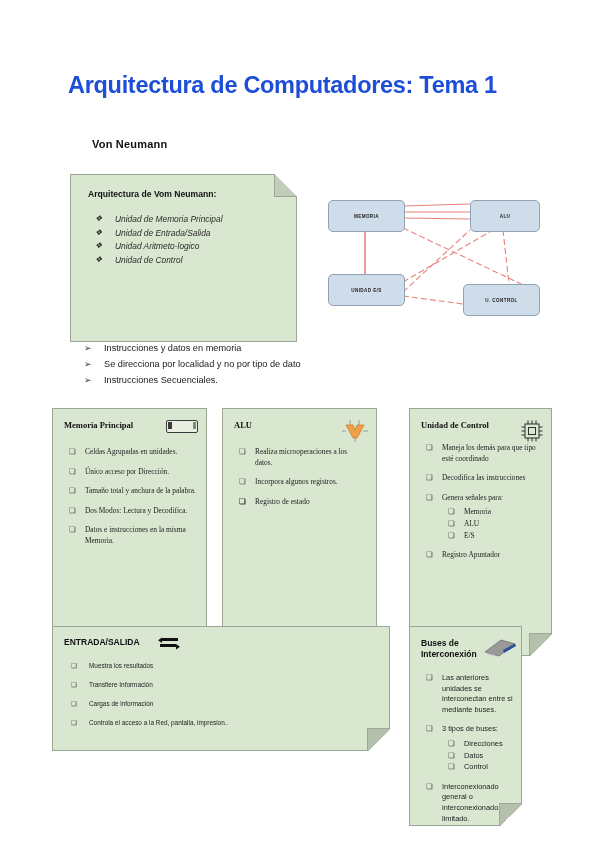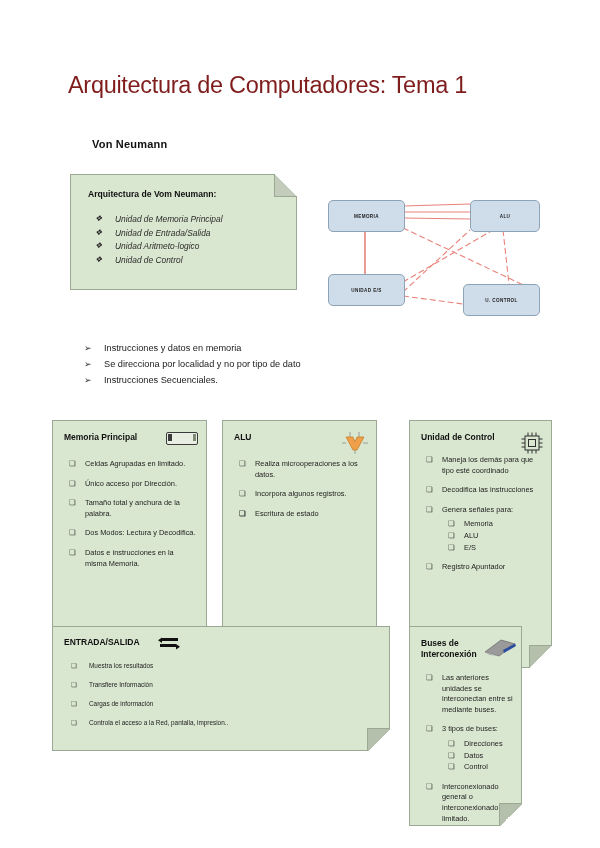--- a/index.html
+++ b/index.html
@@ -6,21 +6,21 @@
   body{
     width:600px;height:848px;background:#ffffff;
     font-family:"Liberation Sans", sans-serif;
     color:#000;overflow:hidden;position:relative;
   }
   .page{position:absolute;inset:0;}
 
   
   .title{
     position:absolute;left:68px;top:72px;width:470px;
-    font-size:23.5px;font-weight:normal;color:#7f1d1d;
+    font-size:23.5px;font-weight:bold;color:#1d4ed8;
     letter-spacing:-0.3px;
   }
   .subtitle{
     position:absolute;left:68px;top:138px;
     font-size:11px;font-weight:bold;color:#111;
     letter-spacing:0.2px;
     margin-left:24px;
   }
 
   
@@ -40,21 +40,21 @@
     border-left:1px solid #9aa894;border-bottom:1px solid #9aa894;}
   .card.fold-br .fold{right:-1px;bottom:-1px;
     background:linear-gradient(315deg,#ffffff 0 50%, #b4bfac 50% 100%);
     border-left:1px solid #9aa894;border-top:1px solid #9aa894;}
 
   .card-title{
     font-size:8.5px;font-weight:bold;color:#111;line-height:1.25;
   }
 
   
-  #box-vonneumann{left:70px;top:174px;width:227px;height:116px;padding-left:28px;}
+  #box-vonneumann{left:70px;top:174px;width:227px;height:168px;padding-left:28px;}
   #box-vonneumann .card-title{position:absolute;left:17px;top:14px;font-size:8.6px;}
   #box-vonneumann ul{list-style:none;margin:0;padding:0;position:absolute;left:24px;top:38px;}
   #box-vonneumann li{
     font-size:8.4px;font-style:italic;color:#2b2b2b;
     line-height:13.6px;white-space:nowrap;position:relative;padding-left:20px;
   }
   #box-vonneumann li .bul{position:absolute;left:0;top:-1px;font-size:8px;color:#222;}
   .quote{
     position:absolute;left:17px;top:108px;width:190px;
     font-size:8.3px;color:#d2691e;line-height:13px;
@@ -74,21 +74,21 @@
   #node-control{left:140px;top:92px;width:75px;height:30px;}
 
   
   .arrow-list{position:absolute;left:84px;top:340px;width:330px;}
   .arrow-list .row{
     font-size:9.2px;color:#1a1a1a;line-height:16px;position:relative;padding-left:20px;
   }
   .arrow-list .row .ar{position:absolute;left:0;top:0;font-size:9px;color:#333;}
 
   
-  .mid-card{top:420px;height:248px;}
+  .mid-card{top:408px;height:248px;font-family:Liberation Serif, serif;}
   #card-memoria{left:52px;width:155px;}
   #card-alu{left:222px;width:155px;}
   #card-control{left:409px;width:143px;}
 
   .card .hdr{position:absolute;left:11px;top:11px;right:8px;display:flex;align-items:flex-start;gap:6px;}
   .card .hdr .card-title{flex:1;}
 
   .bl{list-style:none;margin:0;padding:0;position:absolute;}
   .bl li{position:relative;padding-left:22px;font-size:7.4px;line-height:10.6px;color:#1c1c1c;margin-bottom:9px;}
   .bl li .sq{position:absolute;left:6px;top:0px;font-size:7.5px;color:#333;}
@@ -164,21 +164,21 @@
     <div class="row"><span class="ar">➢</span><span>Instrucciones Secuenciales.</span></div>
   </div>
 
   <div class="card mid-card fold-br" id="card-memoria">
     <div class="fold"></div>
     <div class="hdr">
       <div class="card-title">Memoria Principal</div>
       <span class="icon ram-icon"></span>
     </div>
     <ul class="bl">
-      <li><span class="sq">❏</span><span>Celdas Agrupadas en limitado.</span></li>
+      <li><span class="sq">❏</span><span>Celdas Agrupadas en unidades.</span></li>
       <li><span class="sq">❏</span><span>Único acceso por Dirección.</span></li>
       <li><span class="sq">❏</span><span>Tamaño total y anchura de la palabra.</span></li>
       <li><span class="sq">❏</span><span>Dos Modos: Lectura y Decodifica.</span></li>
       <li><span class="sq">❏</span><span>Datos e instrucciones en la misma Memoria.</span></li>
     </ul>
   </div>
 
   <div class="card mid-card fold-br" id="card-alu">
     <div class="fold"></div>
     <div class="hdr">
@@ -193,21 +193,21 @@
             <line x1="13" y1="17" x2="13" y2="22"></line>
           </g>
           <path d="M4 5 L11 5 L13 10 L15 5 L22 5 L15 18 L11 18 Z" fill="#f0a04b" stroke="#c87d2c" stroke-width="0.8"></path>
         </svg>
       </span>
     </div>
     <ul class="bl">
       <li><span class="sq">❏</span><span>Realiza microoperaciones a los datos.</span></li>
       <li><span class="sq">❏</span><span>Incorpora algunos registros.</span></li>
       <li><span class="sq">❏</span></li>
-      <li><span class="sq">❏</span><span>Escritura de estado</span></li>
+      <li><span class="sq">❏</span><span>Registro de estado</span></li>
     </ul>
   </div>
 
   <div class="card mid-card fold-br" id="card-control">
     <div class="fold"></div>
     <div class="hdr">
       <div class="card-title">Unidad de Control</div>
       <span class="icon chip-icon">
         <svg width="22" height="22" viewBox="0 0 22 22">
           <g stroke="#2f2f2f" stroke-width="1" fill="none">

